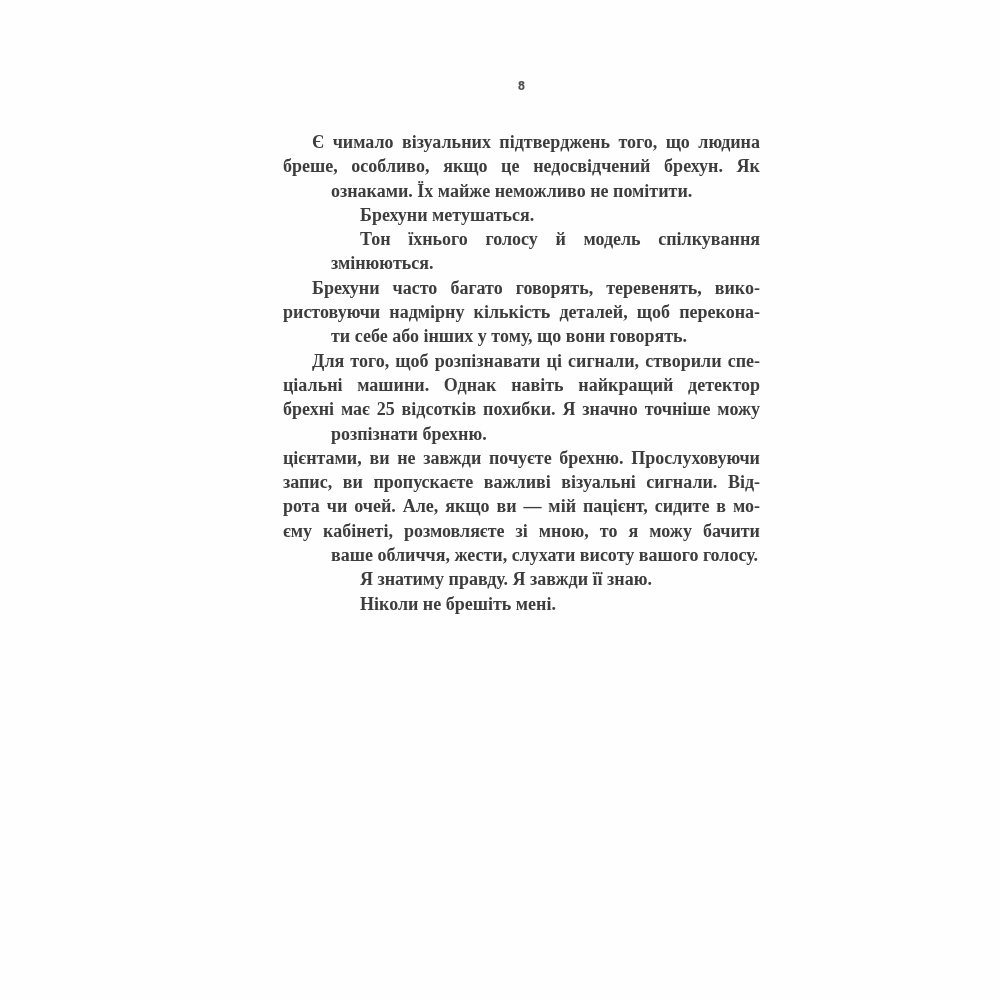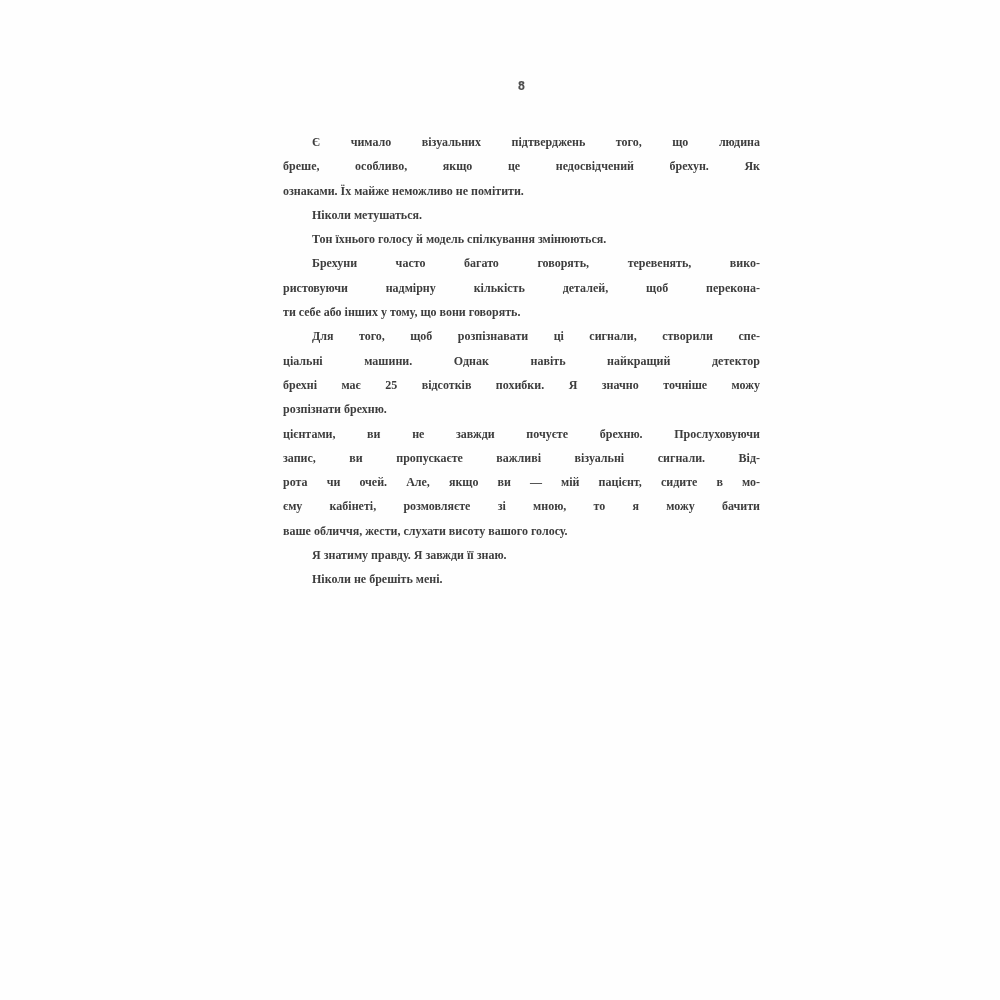--- a/index.html
+++ b/index.html
@@ -28,55 +28,56 @@
     color: var(--pagenum-color, #4f4f4f);
     transform: scaleX(0.82);
     transform-origin: 50% 50%;
   }
   .text-block {
     position: absolute;
     left: 283px;
     top: 130px;
     width: 477px;
     font-family: "Liberation Serif", "DejaVu Serif", serif;
-    font-size: 12px;
+    font-size: 18px;
     line-height: 24.3px;
     color: var(--text-color, #3d3d3d);
     font-weight: 600;
   }
   .paragraph {
     margin: 0;
     padding: 0;
   }
   .line {
     text-align: justify;
     text-align-last: justify;
     text-justify: inter-word;
     min-height: 24.3px;
   }
   .line.para-last {
     text-align-last: left;
+    margin-left: 48px;
   }
   .line.para-first {
     text-indent: 29px;
   }
 </style>
 </head>
 <body>
 
 <div class="book-page">
   <div class="page-number">8</div>
   <div class="text-block" id="text-block">
       <div class="paragraph">
         <div class="line para-first">Є чимало візуальних підтверджень того, що людина</div>
         <div class="line">бреше, особливо, якщо це недосвідчений брехун. Як</div>
         <div class="line para-last">ознаками. Їх майже неможливо не помітити.</div>
       </div>
       <div class="paragraph">
-        <div class="line para-first para-last">Ніколи метушаться.</div>
+        <div class="line para-first para-last">Брехуни метушаться.</div>
       </div>
       <div class="paragraph">
         <div class="line para-first para-last">Тон їхнього голосу й модель спілкування змінюються.</div>
       </div>
       <div class="paragraph">
         <div class="line para-first">Брехуни часто багато говорять, теревенять, вико-</div>
         <div class="line">ристовуючи надмірну кількість деталей, щоб перекона-</div>
         <div class="line para-last">ти себе або інших у тому, що вони говорять.</div>
       </div>
       <div class="paragraph">

